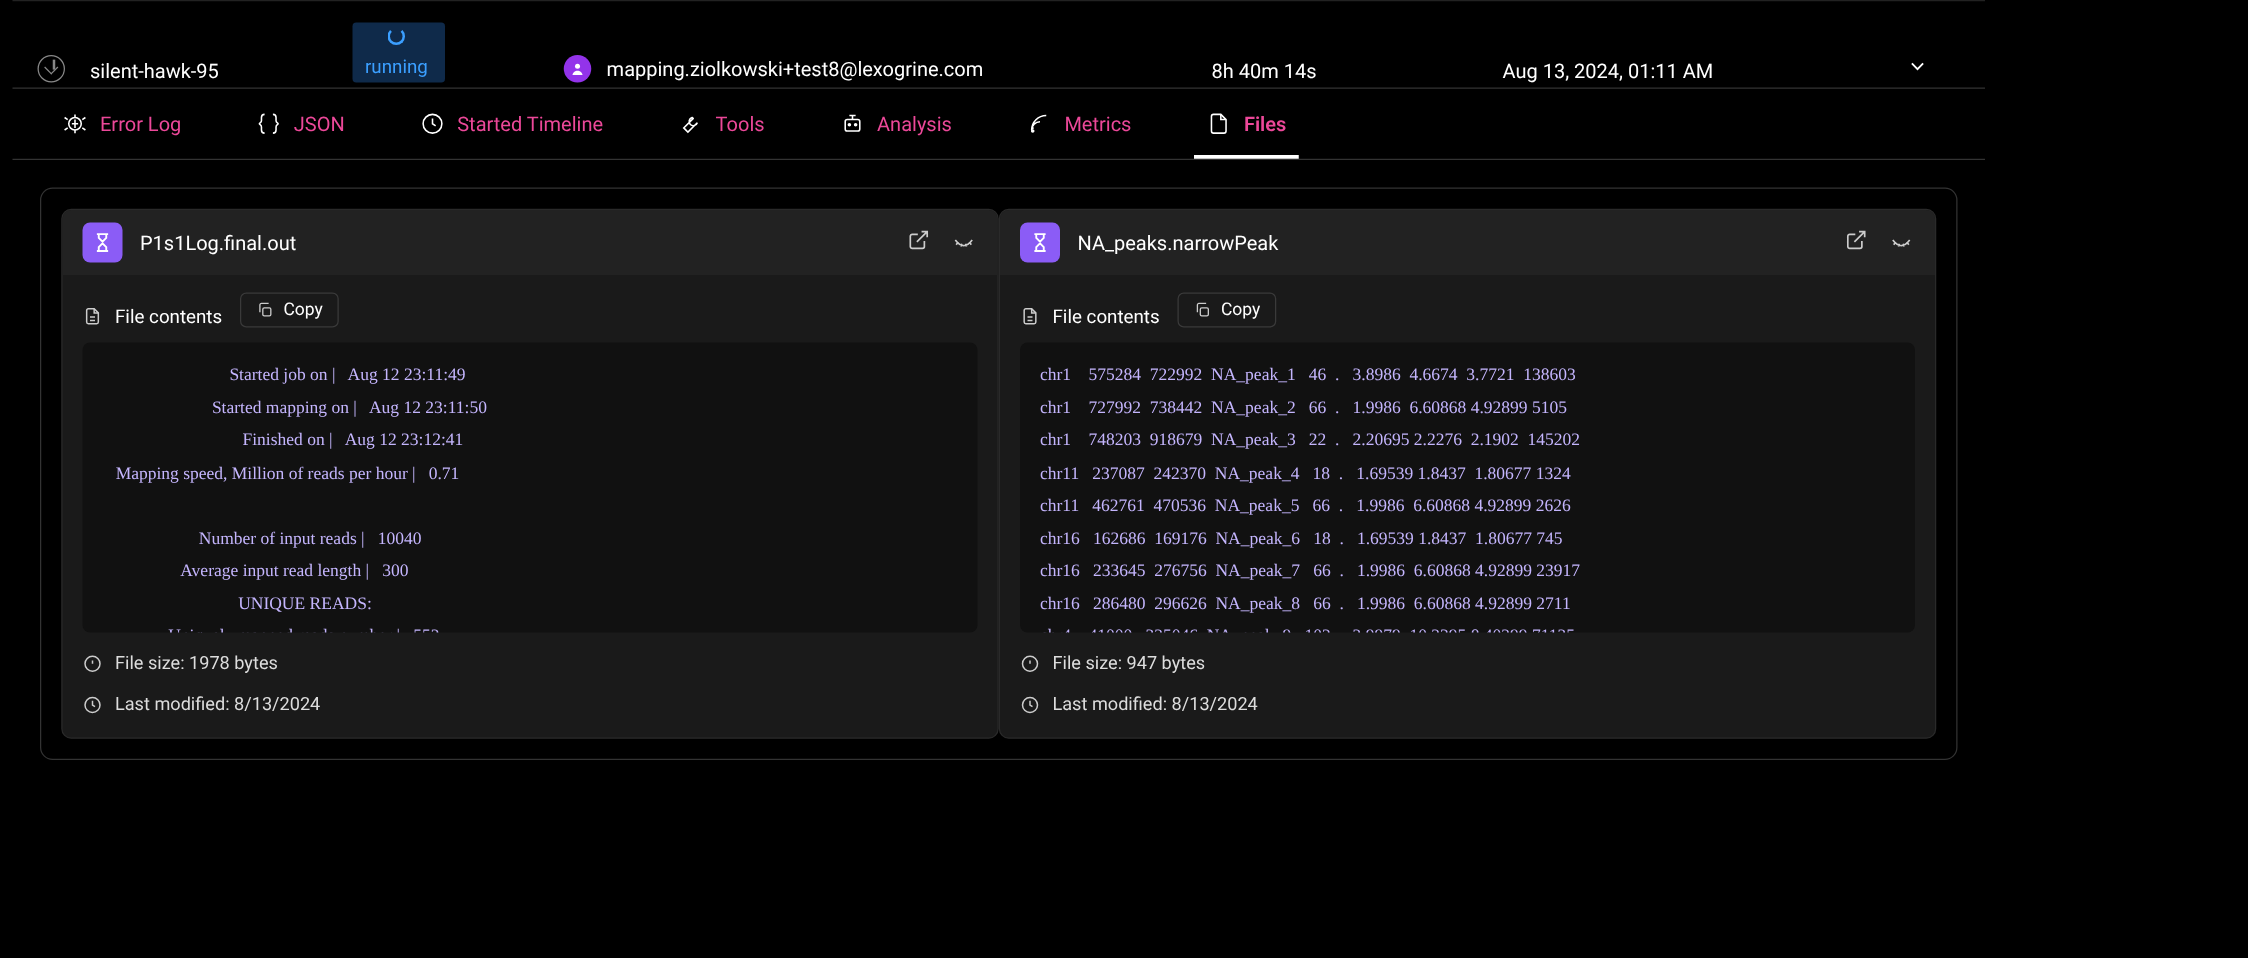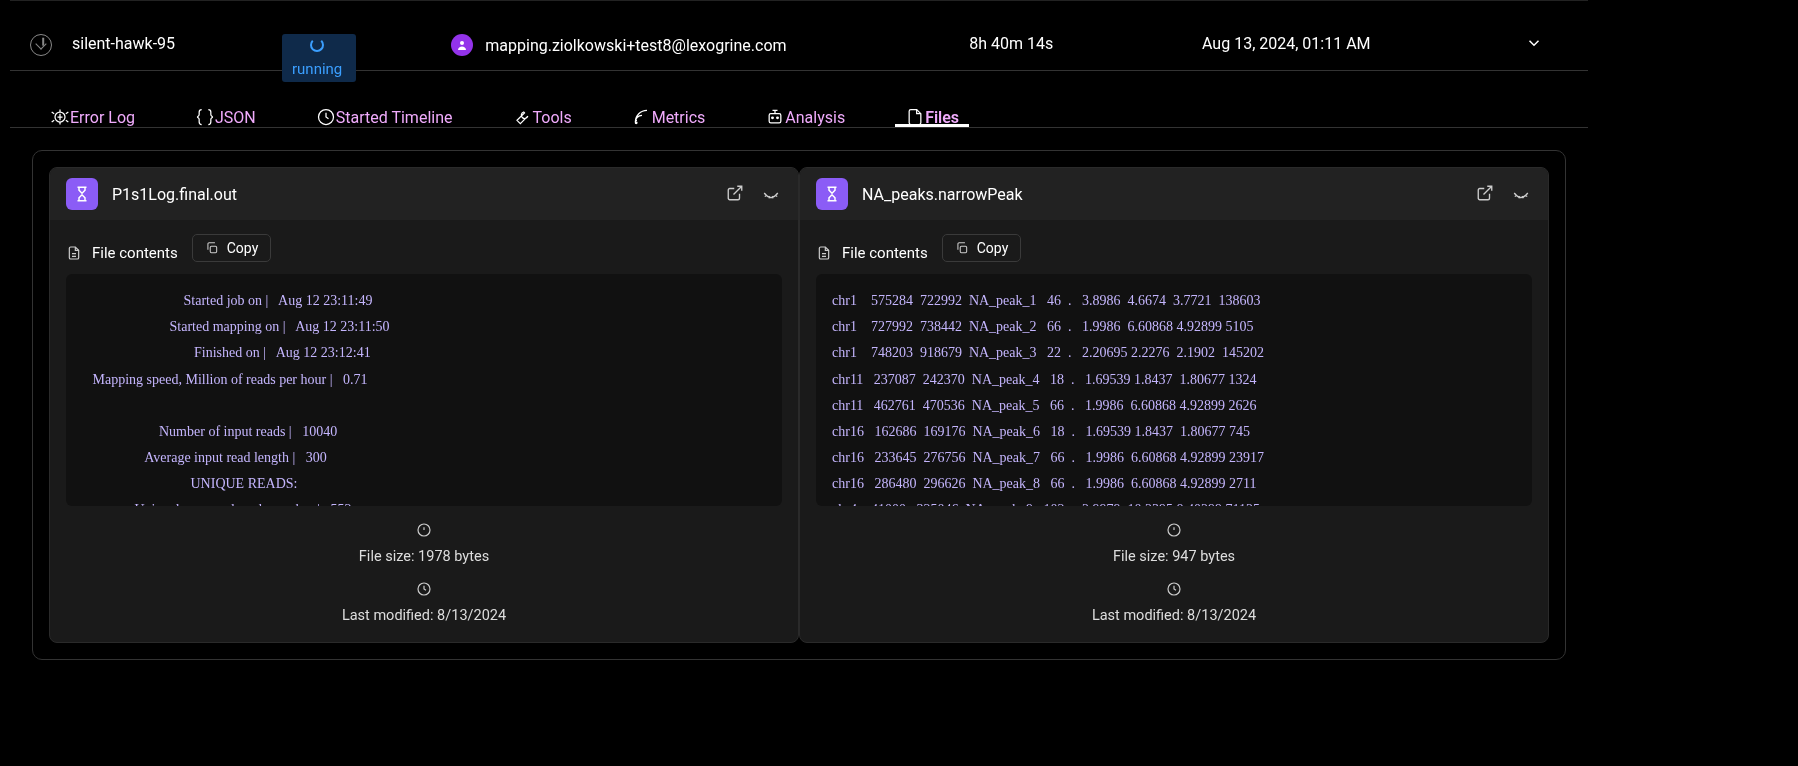--- a/index.html
+++ b/index.html
@@ -20,22 +20,22 @@
       border-bottom: none;
       width: 100%;
       height: 100%;
       padding-left: 10px;
       padding-right: 210px;
     }
     
     
     .header {
       display: flex;
-      align-items: flex-start;
-      padding: 33px 20px;
+      align-items: flex-end;
+      padding: 4px 20px;
       border-top: 1px solid #222;
       height: 70px;
     }
     .status-icon-wrap {
       width: 22px;
       height: 22px;
       border: 1.5px solid #888;
       border-radius: 50%;
       display: flex;
       align-items: center;
@@ -113,23 +113,24 @@
       display: flex;
       align-items: center;
       gap: 40px;
       padding: 0 30px;
       height: 58px;
       border-top: 1px solid #333;
       border-bottom: 1px solid #333;
     }
     .tab {
       display: flex;
-      align-items: flex-end;
+      align-items: center;
+      gap: 10px;
       font-size: 16px;
-      color: #f0abfc;
+      color: #ec4899;
       cursor: pointer;
       height: 100%;
       padding: 0 10px;
     }
     .tab.active {
       font-weight: 600;
       box-shadow: inset 0 -3px 0 #fff;
     }
     .tab-icon { width: 20px; height: 20px; display: flex; align-items: center; justify-content: center; }
     .tab-icon svg { stroke: #fff; fill: none; stroke-width: 1.5; }
@@ -215,21 +216,20 @@
       height: 232px;
     }
     
     .meta-row {
       display: flex;
       align-items: center;
       gap: 10px;
       margin-top: 16px;
       font-size: 14.5px;
       color: #ddd;
-      flex-direction: column;
     }
     .meta-row svg { width: 16px; height: 16px; stroke: #ccc; fill: none; stroke-width: 1.8; }
   </style>
 </head>
 <body>
 
 <div class="frame">
 
   <div class="header">
     <div class="status-icon-wrap">
@@ -289,36 +289,36 @@
       <span class="tab-icon">
         <svg viewBox="0 0 24 24">
             <path d="M14 6a4 4 0 1 0 5 5l-9 9-4-4 9-9a4 4 0 0 0-1-1z"></path>
           </svg>
       </span>
       <span>Tools</span>
     </div>
     <div class="tab">
       <span class="tab-icon">
         <svg viewBox="0 0 24 24">
-            <path d="M4 18a8 8 0 0 1 8-8M4 18a14 14 0 0 1 14-14M4 18a2 2 0 0 1 2-2"></path>
-            <circle cx="5" cy="19" r="1" fill="#fff"></circle>
-          </svg>
-      </span>
-      <span>Metrics</span>
-    </div>
-    <div class="tab">
-      <span class="tab-icon">
-        <svg viewBox="0 0 24 24">
             <rect x="5" y="8" width="14" height="11" rx="2"></rect>
             <path d="M12 8V4M9 4h6"></path>
             <circle cx="9" cy="13" r="1" fill="#fff"></circle>
             <circle cx="15" cy="13" r="1" fill="#fff"></circle>
           </svg>
       </span>
       <span>Analysis</span>
+    </div>
+    <div class="tab">
+      <span class="tab-icon">
+        <svg viewBox="0 0 24 24">
+            <path d="M4 18a8 8 0 0 1 8-8M4 18a14 14 0 0 1 14-14M4 18a2 2 0 0 1 2-2"></path>
+            <circle cx="5" cy="19" r="1" fill="#fff"></circle>
+          </svg>
+      </span>
+      <span>Metrics</span>
     </div>
     <div class="tab active">
       <span class="tab-icon">
         <svg viewBox="0 0 24 24">
             <path d="M14 3H7a2 2 0 0 0-2 2v14a2 2 0 0 0 2 2h10a2 2 0 0 0 2-2V8z"></path>
             <path d="M14 3v5h5"></path>
           </svg>
       </span>
       <span>Files</span>
     </div>

